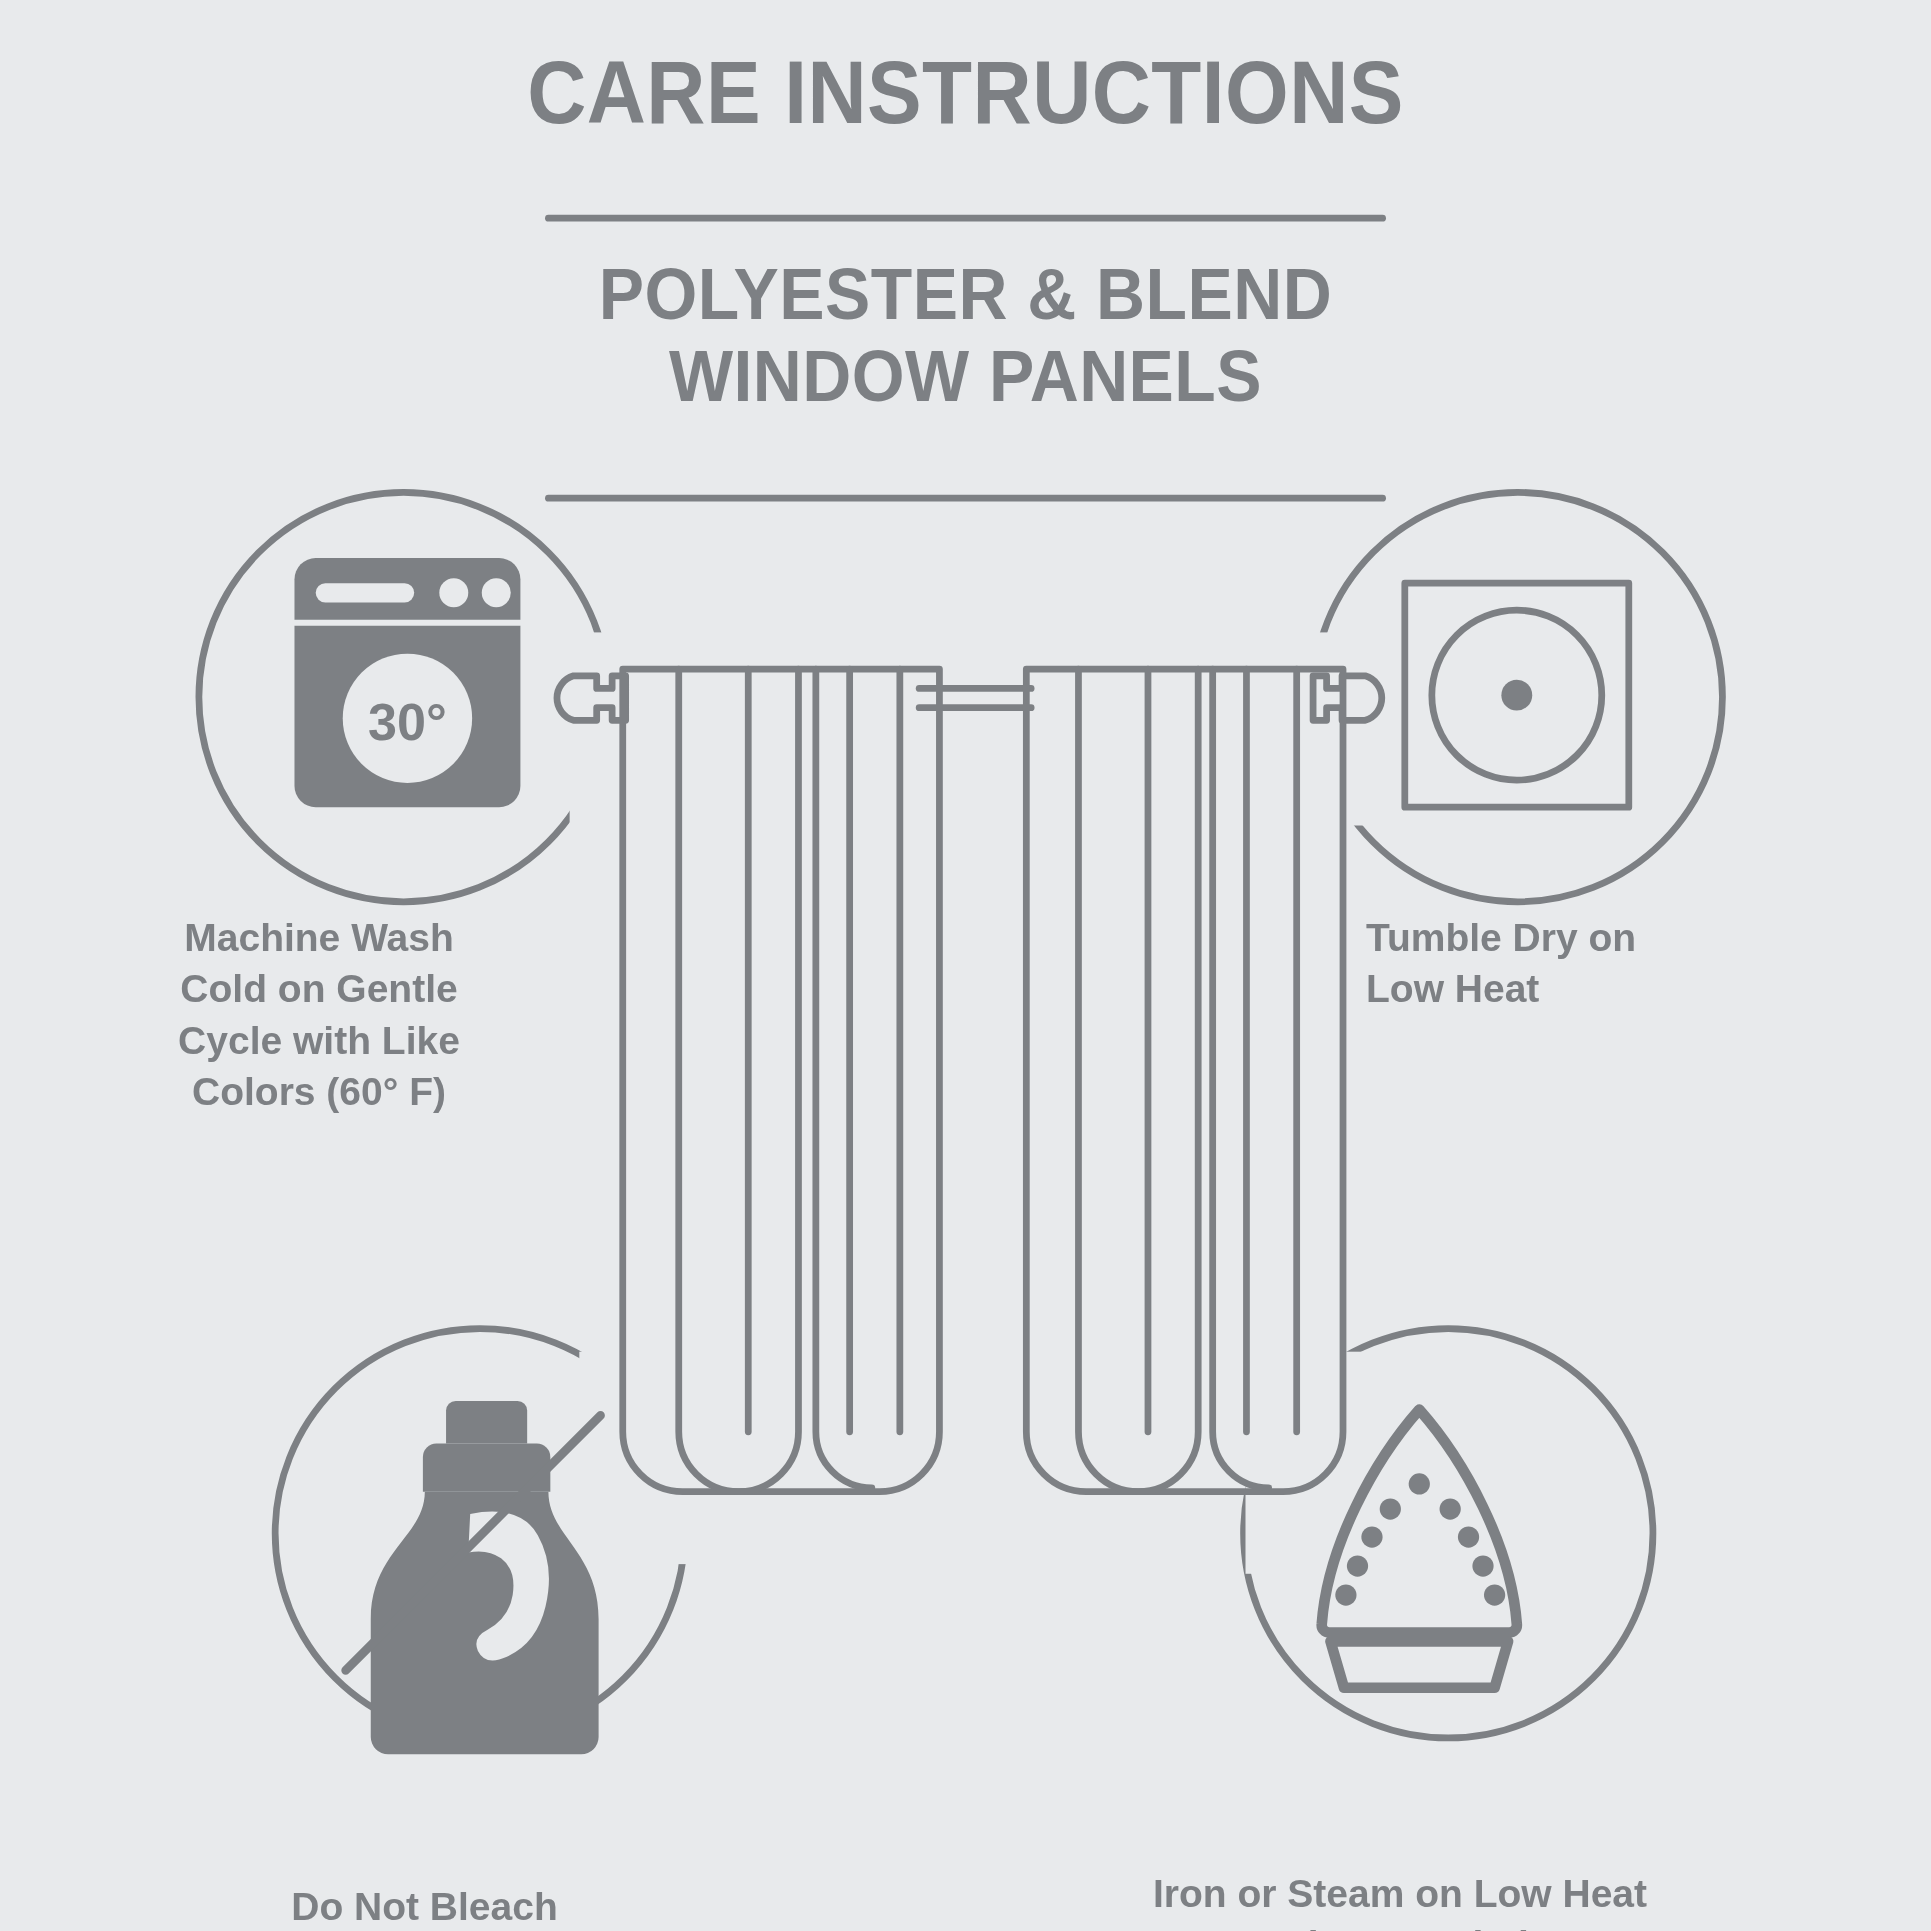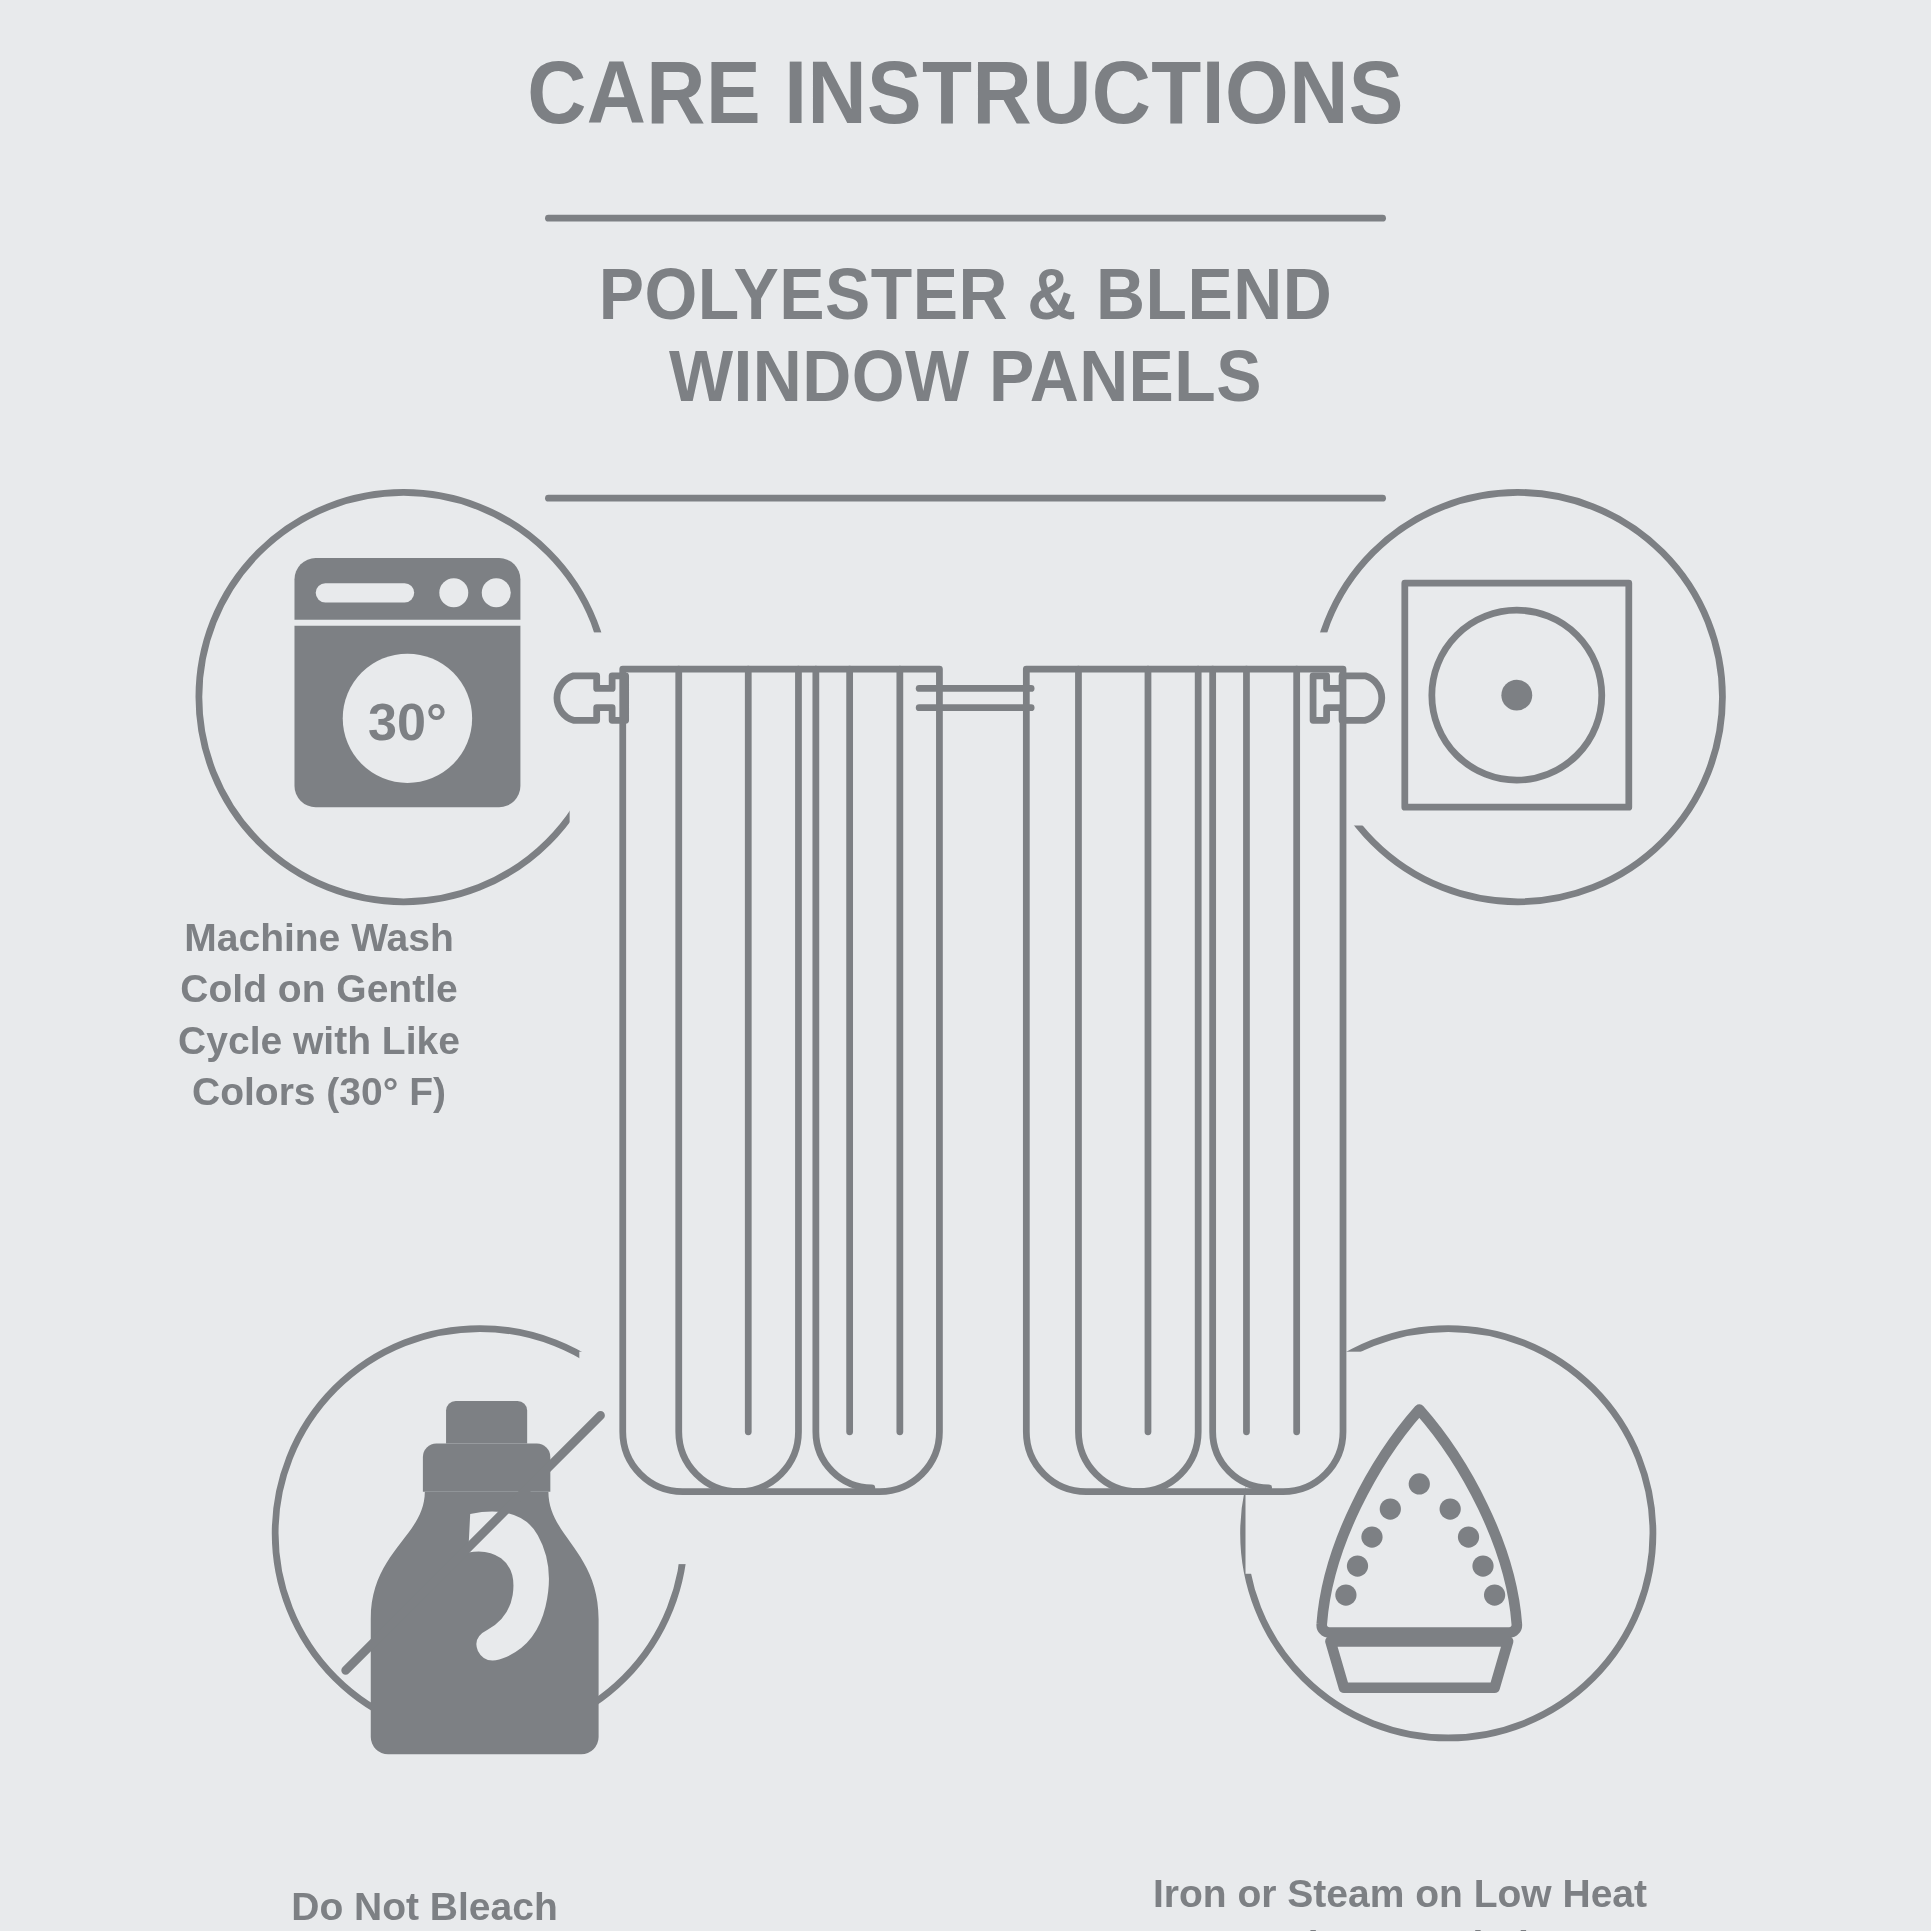--- a/index.html
+++ b/index.html
@@ -182,19 +182,21 @@
   <div class="hdr" id="title">CARE INSTRUCTIONS</div>
 
   <div class="hdr" id="subtitle">
     <span class="l1">POLYESTER &amp; BLEND</span>
     <span class="l2">WINDOW PANELS</span>
   </div>
 
   <div class="cap" id="cap-wash">Machine Wash
 Cold on Gentle
 Cycle with Like
-Colors (30° F)</div>
+Colors (60° F)</div>
+  <div class="cap" id="cap-dry">Tumble Dry on
+Low Heat</div>
   <div class="cap" id="cap-bleach">Do Not Bleach</div>
   <div class="cap" id="cap-iron">Iron or Steam on Low Heat
 When Needed</div>
 
 </div>
 
 
 </body></html>

